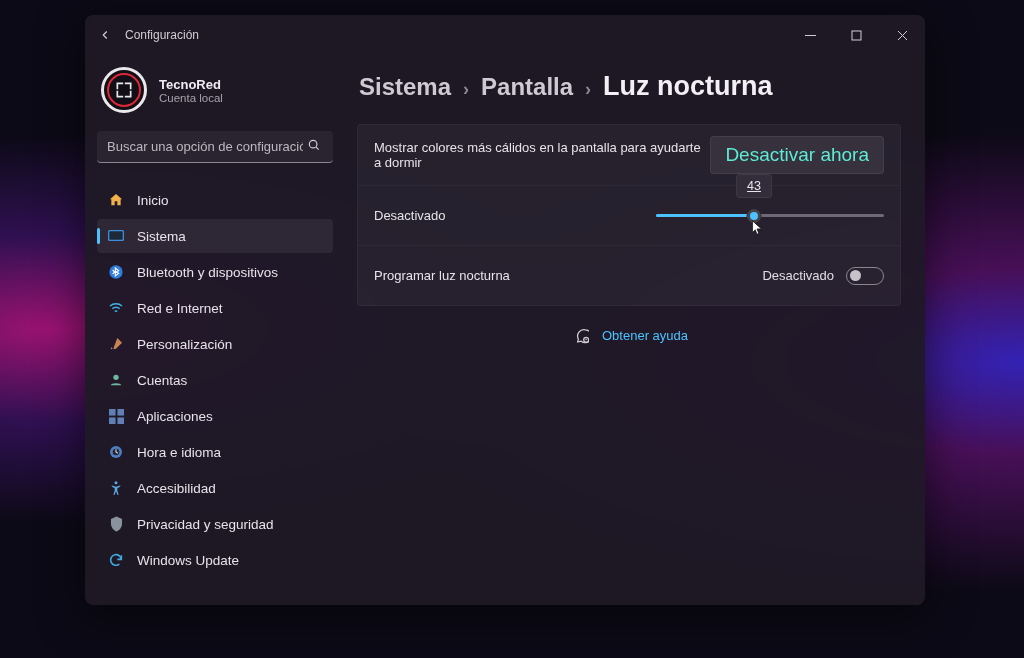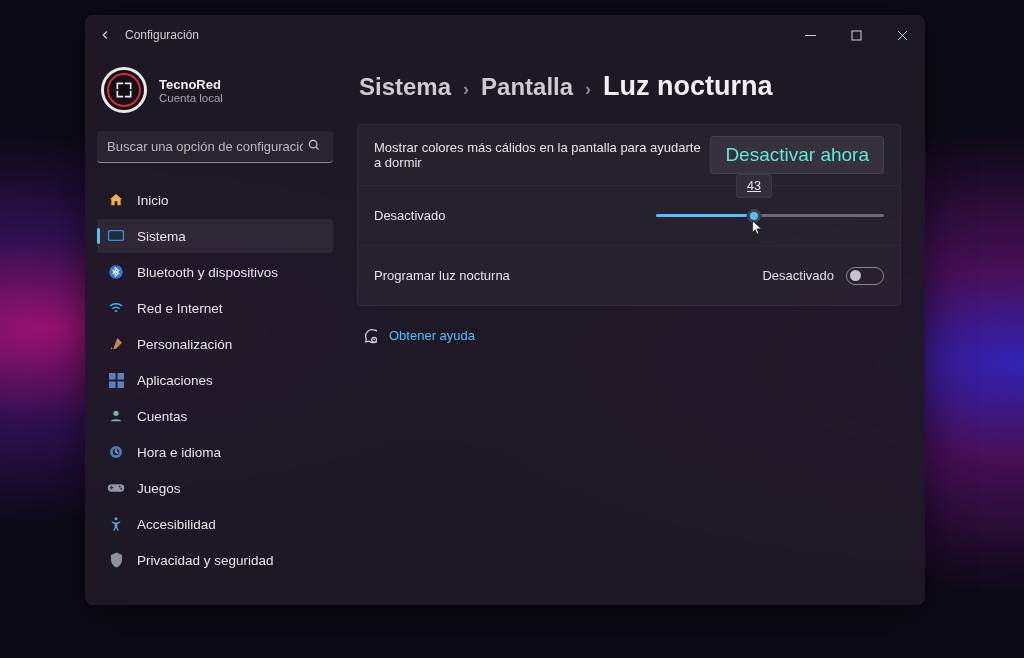--- a/index.html
+++ b/index.html
@@ -85,21 +85,21 @@
     .tooltip{
       position:absolute; top:-40px; transform:translateX(-50%);
       background:#332d3b; border:1px solid rgba(255,255,255,0.06);
       color:#e8e6ea; font-size:12.5px; padding:4px 10px; border-radius:4px;text-decoration:underline;
     }
     .cursor{ position:absolute; width:12px;height:16px; pointer-events:none;}
     .toggle{ display:flex; align-items:center; gap:12px;justify-content:flex-end;}
     .toggle-txt{ font-size:13px; color:#e0dde4;}
     .toggle-sw{ width:38px; height:18px; border:1px solid #8a8690; border-radius:10px; position:relative; cursor:pointer;}
     .toggle-sw::after{ content:""; position:absolute; left:3px; top:2.5px; width:11px; height:11px; border-radius:50%; background:#c6c2cb;}
-    .help{ display:flex; align-items:center; gap:12px; margin-top:18px; padding-left:2px;}
+    .help{ display:flex; align-items:center; gap:12px; margin-top:18px; padding-left:2px;justify-content:center;}
     .help-ico{ color:#d0ccd4; width:18px; height:18px; display:flex; align-items:center; justify-content:center;}
     .help-lnk{ color:#4cc2ff; font-size:13px; cursor:pointer;}
   </style>
 </head>
 <body>
 
 <div class="win">
 
   <div class="titlebar">
     <div class="back-btn">
@@ -192,75 +192,73 @@
           <span class="ico">
               <svg width="16" height="16" viewBox="0 0 24 24">
                 <path fill="#c98454" d="M14 3l7 7-9 9-4 1 1-4z"></path>
                 <path fill="#7aa2d6" d="M4 20l3-1-2-2z"></path>
               </svg>
             </span>
           <span>Personalización</span>
         </div>
         <div class="nav-item">
           <span class="ico">
+              <svg width="16" height="16" viewBox="0 0 24 24" fill="#6fb8a0">
+                <circle cx="12" cy="8" r="4"></circle>
+                <path d="M4 20c0-4 16-4 16 0z"></path>
+              </svg>
+            </span>
+          <span>Cuentas</span>
+        </div>
+        <div class="nav-item">
+          <span class="ico">
               <svg width="15" height="15" viewBox="0 0 16 16">
                 <rect width="7" height="7" fill="#5f7fb5"></rect>
                 <rect x="9" width="7" height="7" fill="#5f7fb5"></rect>
                 <rect y="9" width="7" height="7" fill="#5f7fb5"></rect>
                 <rect x="9" y="9" width="7" height="7" fill="#5f7fb5"></rect>
               </svg>
             </span>
           <span>Aplicaciones</span>
         </div>
         <div class="nav-item">
           <span class="ico">
-              <svg width="16" height="16" viewBox="0 0 24 24" fill="#6fb8a0">
-                <circle cx="12" cy="8" r="4"></circle>
-                <path d="M4 20c0-4 16-4 16 0z"></path>
-              </svg>
-            </span>
-          <span>Cuentas</span>
-        </div>
-        <div class="nav-item">
-          <span class="ico">
               <svg width="16" height="16" viewBox="0 0 24 24">
                 <circle cx="12" cy="12" r="9" fill="#4a7fc4"></circle>
                 <circle cx="12" cy="12" r="5" fill="#2a2530"></circle>
                 <path d="M12 8v4l3 2" stroke="#d4e4f5" stroke-width="1.6" fill="none"></path>
               </svg>
             </span>
           <span>Hora e idioma</span>
         </div>
         <div class="nav-item">
           <span class="ico">
-              <svg width="18" height="14" viewBox="0 0 24 16">
-                <rect x="1" y="3" width="22" height="10" rx="5" fill="#8f9aa8"></rect>
-                <circle cx="17" cy="6" r="1.4" fill="#3a3640"></circle>
-                <circle cx="19" cy="9" r="1.4" fill="#3a3640"></circle>
-                <path d="M6 5v5M3.5 7.5h5" stroke="#3a3640" stroke-width="1.8"></path>
-              </svg>
-            </span>
-          <span>Juegos</span>
-        </div>
-        <div class="nav-item">
-          <span class="ico">
               <svg width="16" height="16" viewBox="0 0 24 24" fill="#5aa7e0">
                 <circle cx="12" cy="4" r="2.3"></circle>
                 <path d="M5 8l7 2 7-2-2 3-3 1v4l2 6h-2l-2-5-2 5H8l2-6v-4l-3-1z"></path>
               </svg>
             </span>
           <span>Accesibilidad</span>
         </div>
         <div class="nav-item">
           <span class="ico">
               <svg width="15" height="16" viewBox="0 0 24 26" fill="#8a929e">
                 <path d="M12 1l9 4v7c0 6-4 11-9 13-5-2-9-7-9-13V5z"></path>
               </svg>
             </span>
           <span>Privacidad y seguridad</span>
+        </div>
+        <div class="nav-item">
+          <span class="ico">
+              <svg width="16" height="16" viewBox="0 0 24 24" fill="none" stroke="#3fa9e0" stroke-width="2.4">
+                <path d="M20 12a8 8 0 10-3 6.2"></path>
+                <path d="M20 5v6h-6" fill="none"></path>
+              </svg>
+            </span>
+          <span>Windows Update</span>
         </div>
       </nav>
     </div>
 
     <div class="main">
       <div class="crumbs">
         <span class="c1">Sistema</span>
         <span class="sep">›</span>
         <span class="c1">Pantalla</span>
         <span class="sep">›</span>

